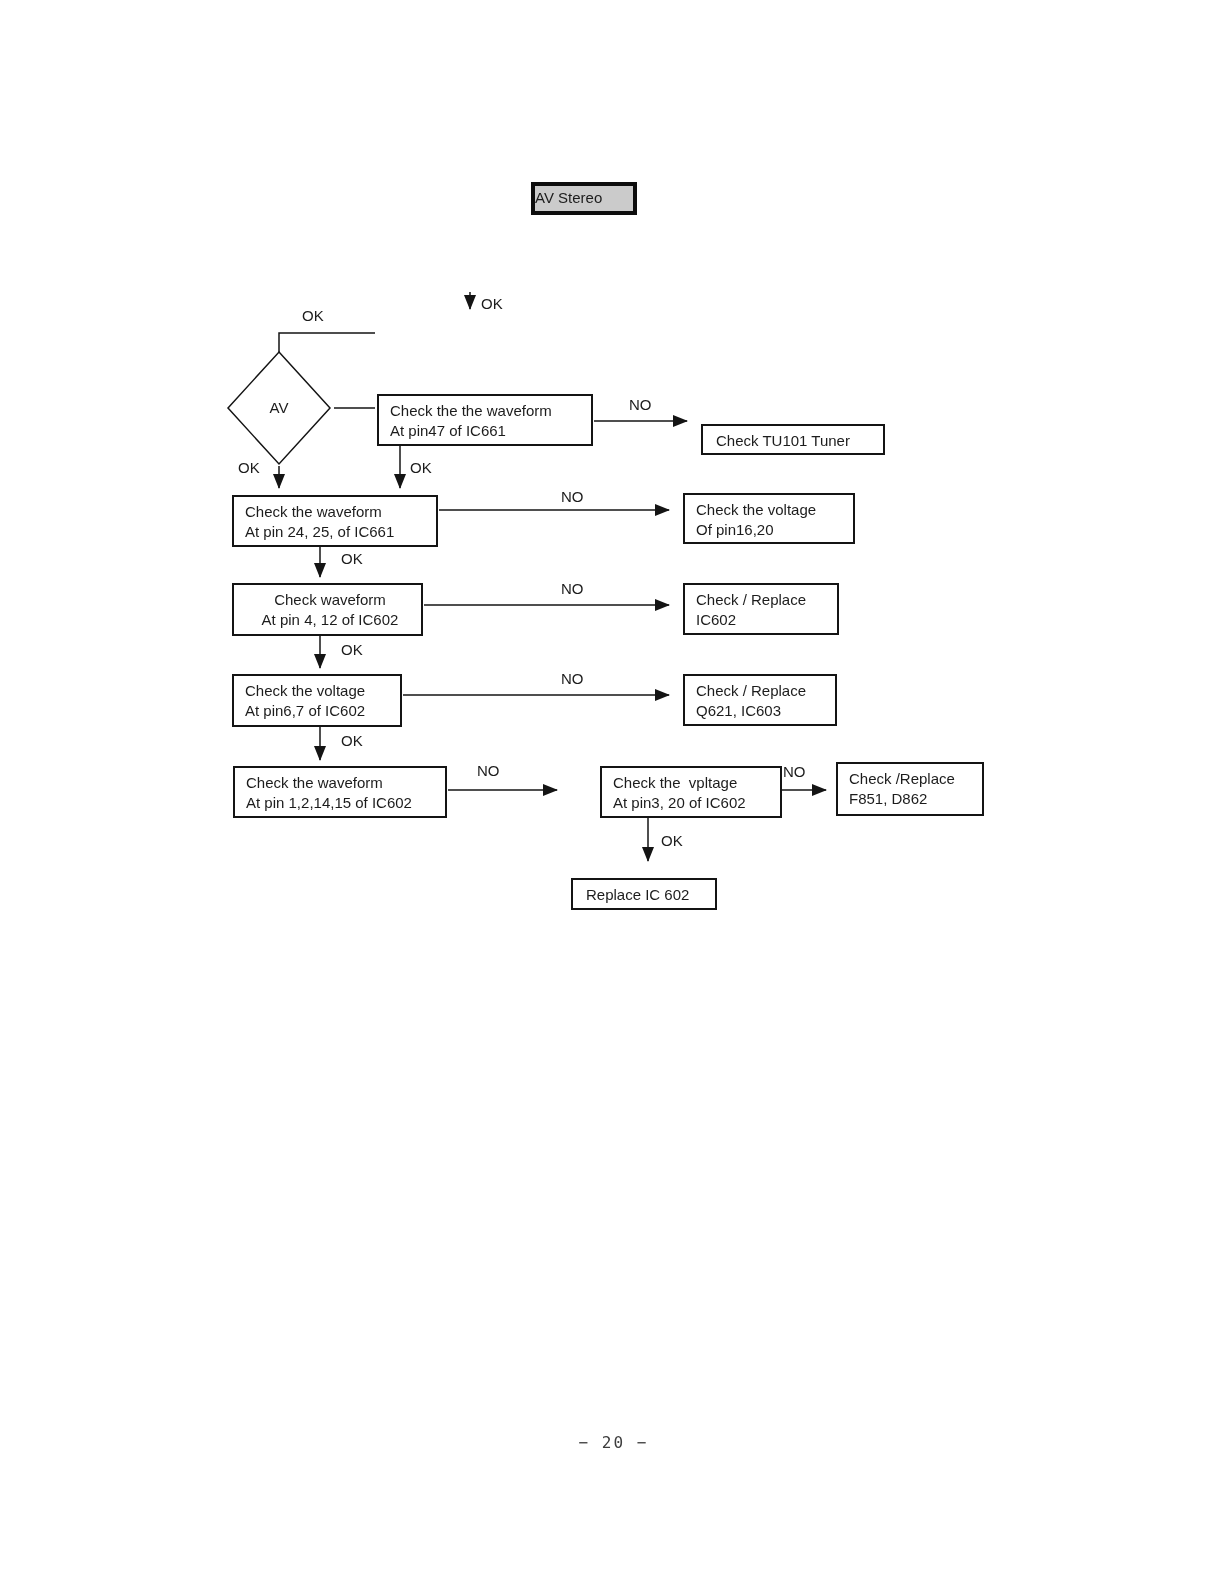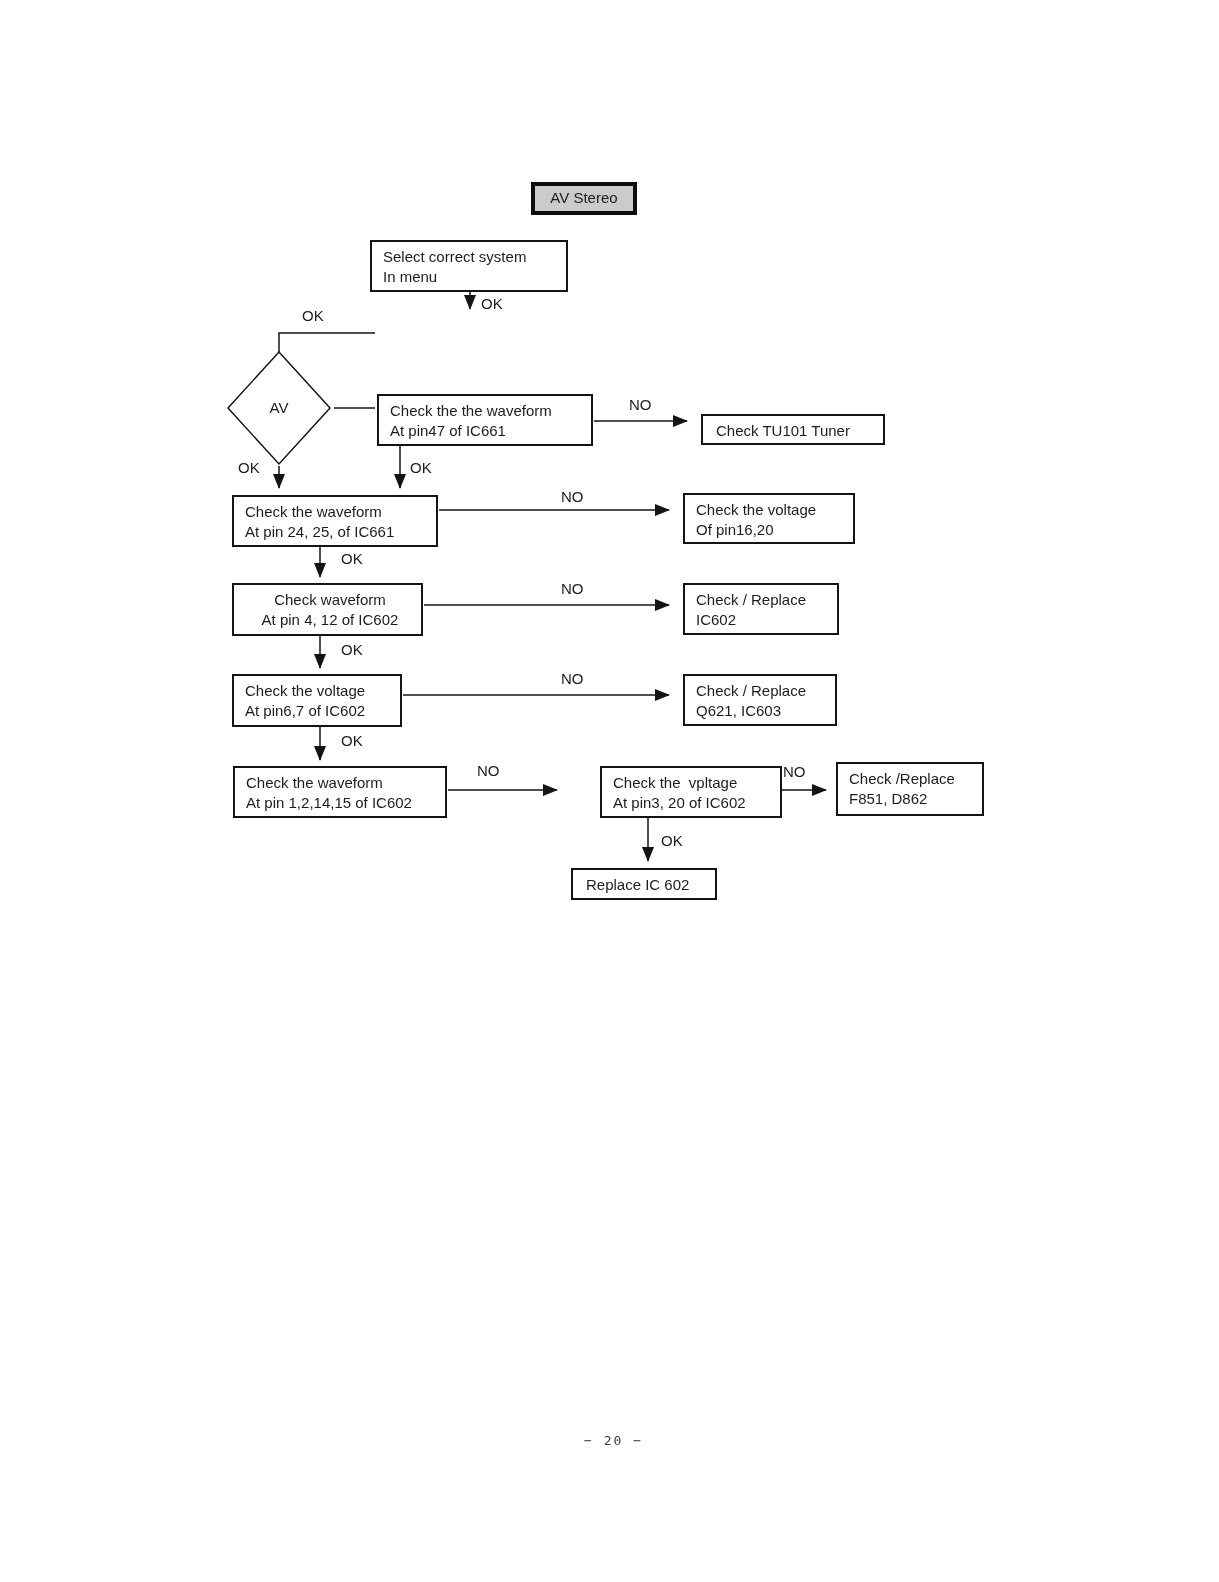--- a/index.html
+++ b/index.html
@@ -7,31 +7,31 @@
   body {
     width:1219px; height:1582px; position:relative;
     font-family:"Liberation Sans", sans-serif; color:#1c1c1c;
   }
   .page { position:absolute; left:0; top:0; width:1219px; height:1582px; background:#ffffff; overflow:hidden; }
   svg.wires { position:absolute; left:0; top:0; pointer-events:none; }
   .fc-box {
     position:absolute; border:2px solid #141414; background:#ffffff;
     font-size:15px; line-height:20px; padding:5px 6px 0 11px;
   }
-  .fc-box.single { padding-left:13px; }
+  .fc-box.single { padding-left:13px;margin-top:10px; }
   .fc-line { white-space:pre; }
   .fc-title {
     position:absolute; border:4px solid #0d0d0d; background:#cbcbcb;
-    font-size:15px; line-height:24px; text-align:center;
+    font-size:15px; line-height:24px; text-align:left;
   }
   .fc-label { position:absolute; font-size:15px; line-height:16px; white-space:pre; }
   .diamond-label { position:absolute; font-size:15px; text-align:center; }
   .footer {
     position:absolute; left:0; top:1433px; width:100%; text-align:center;
-    font-family:"DejaVu Sans Mono", monospace; font-size:13px; color:#3d3d3d; letter-spacing:2px;padding-left:8px;
+    font-family:"DejaVu Sans Mono", monospace; font-size:16px; color:#3d3d3d; letter-spacing:2px;padding-left:8px;
   }
 </style>
 </head>
 <body>
 
 <div class="page">
 
   <svg class="wires" width="1219" height="1582" viewBox="0 0 1219 1582">
     <defs>
       <marker id="arr" markerUnits="userSpaceOnUse" markerWidth="16" markerHeight="13" refX="14" refY="6" orient="auto">
@@ -55,24 +55,20 @@
       <line x1="750" y1="790" x2="826" y2="790" marker-end="url(#arr)"></line>
       <line x1="648" y1="818" x2="648" y2="861" marker-end="url(#arr)"></line>
       <polygon points="279,352 330,408 279,464 228,408" fill="#ffffff"></polygon>
     </g>
   </svg>
 
   <div class="fc-title" style="left:531px;top:182px;width:106px;height:33px;">AV Stereo</div>
 
   <div class="diamond-label" style="left:228px;top:399px;width:102px;">AV</div>
 
-  <div class="fc-box" style="left:370px;top:240px;width:198px;height:52px;">
-    <div class="fc-line">Select correct system</div>
-    <div class="fc-line">In menu</div>
-  </div>
 
 
   <div class="fc-box" style="left:377px;top:394px;width:216px;height:52px;">
     <div class="fc-line">Check the the waveform</div>
     <div class="fc-line">At pin47 of IC661</div>
   </div>
 
   <div class="fc-box single" style="left:701px;top:414px;width:184px;height:31px;">
     <div class="fc-line">Check TU101 Tuner</div>
   </div>

